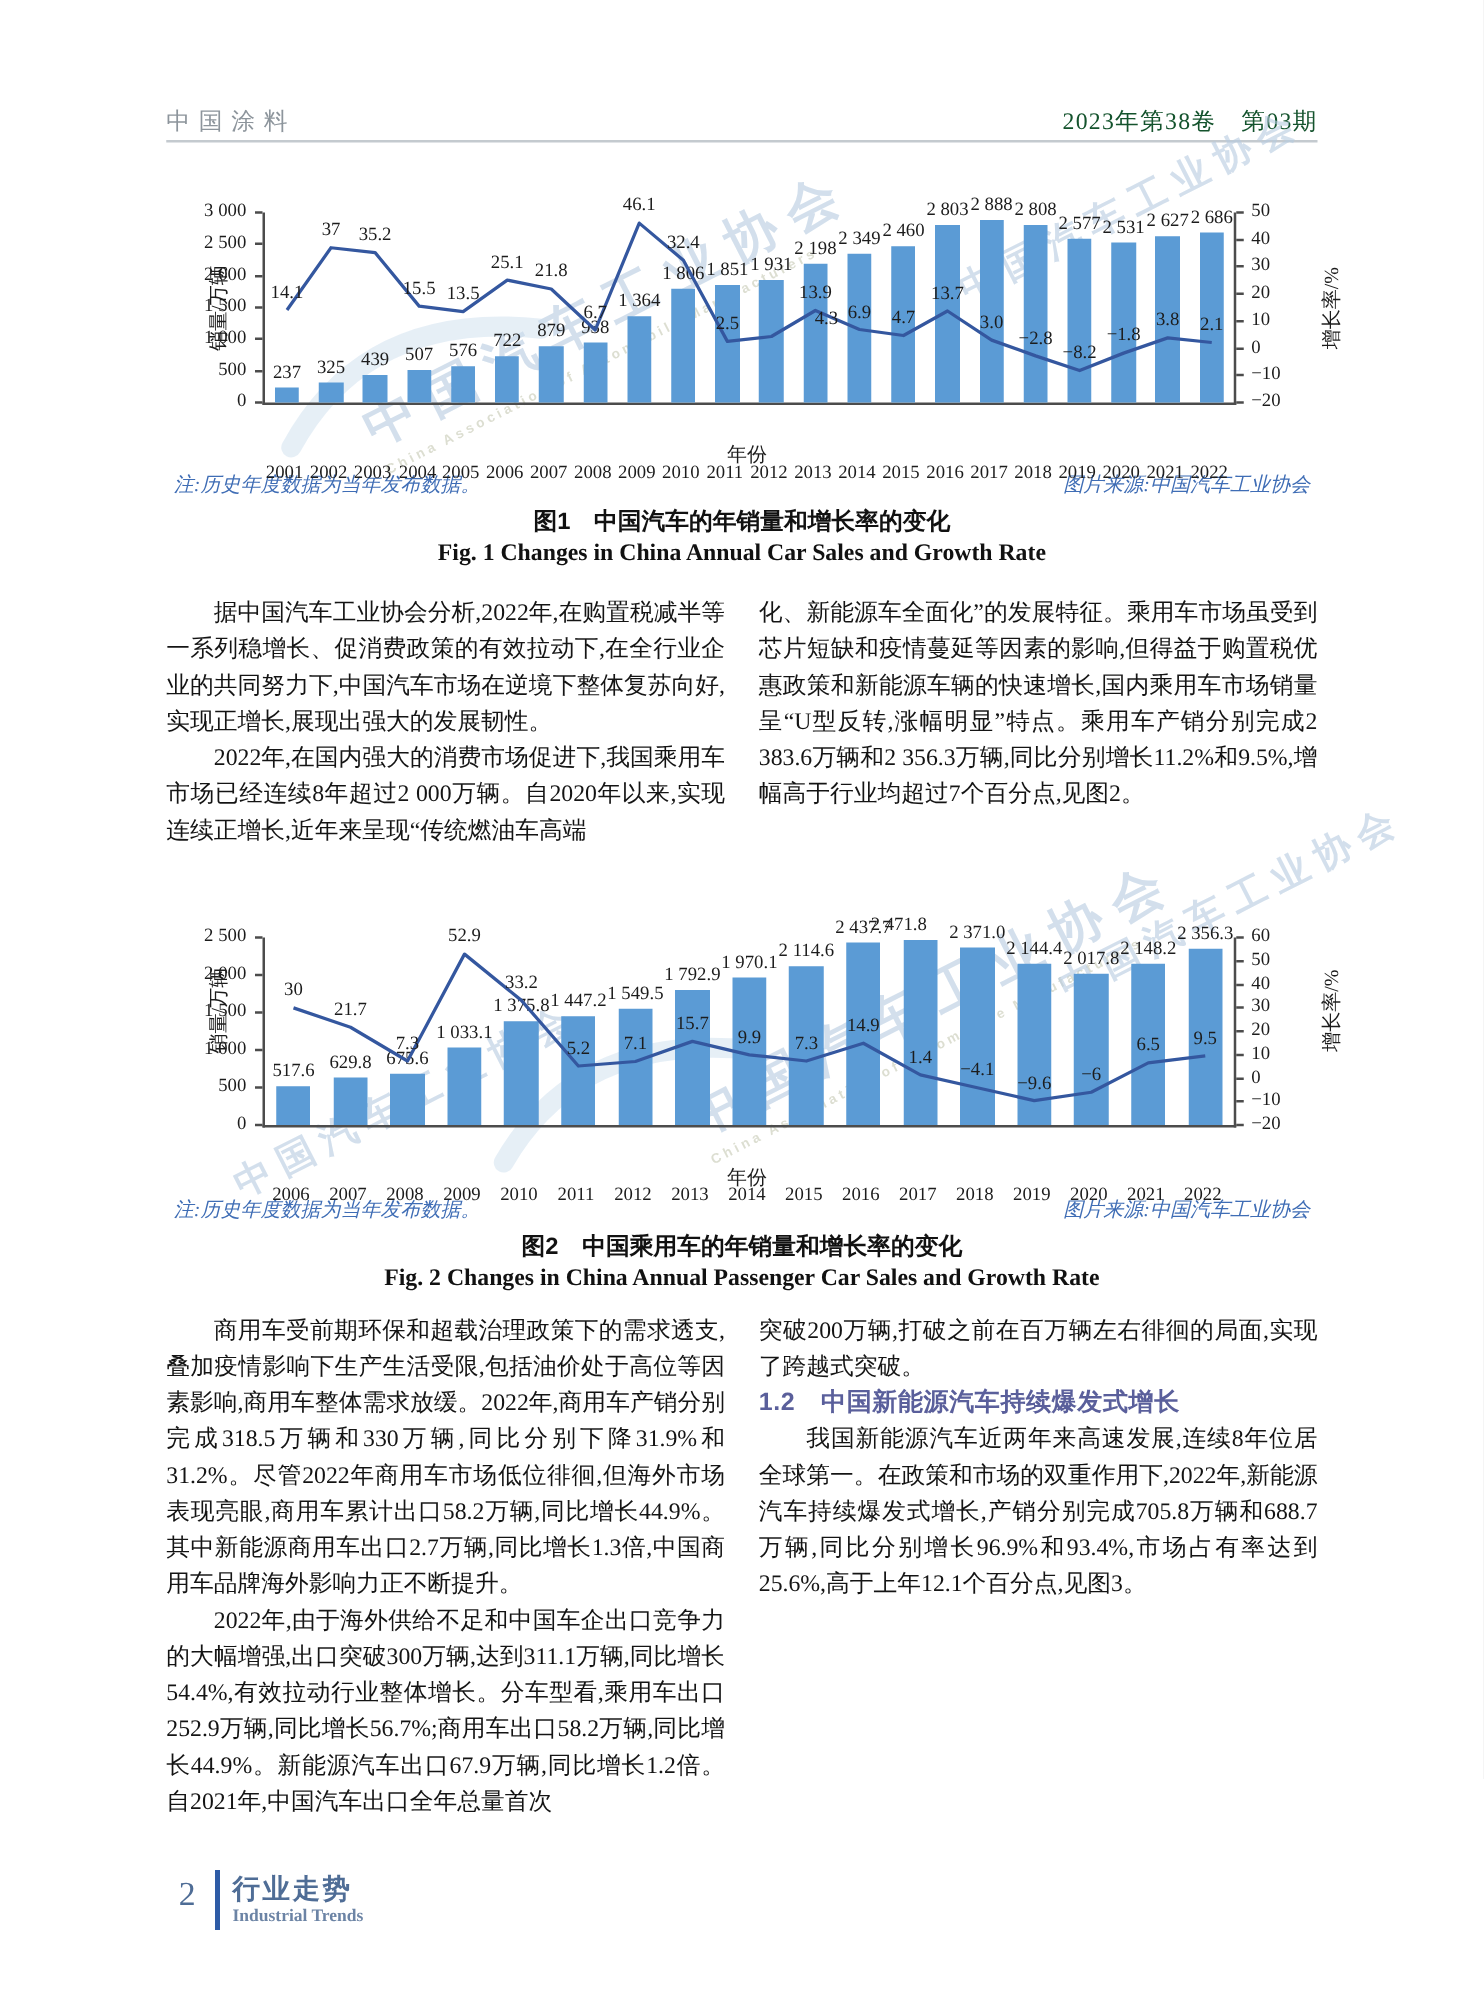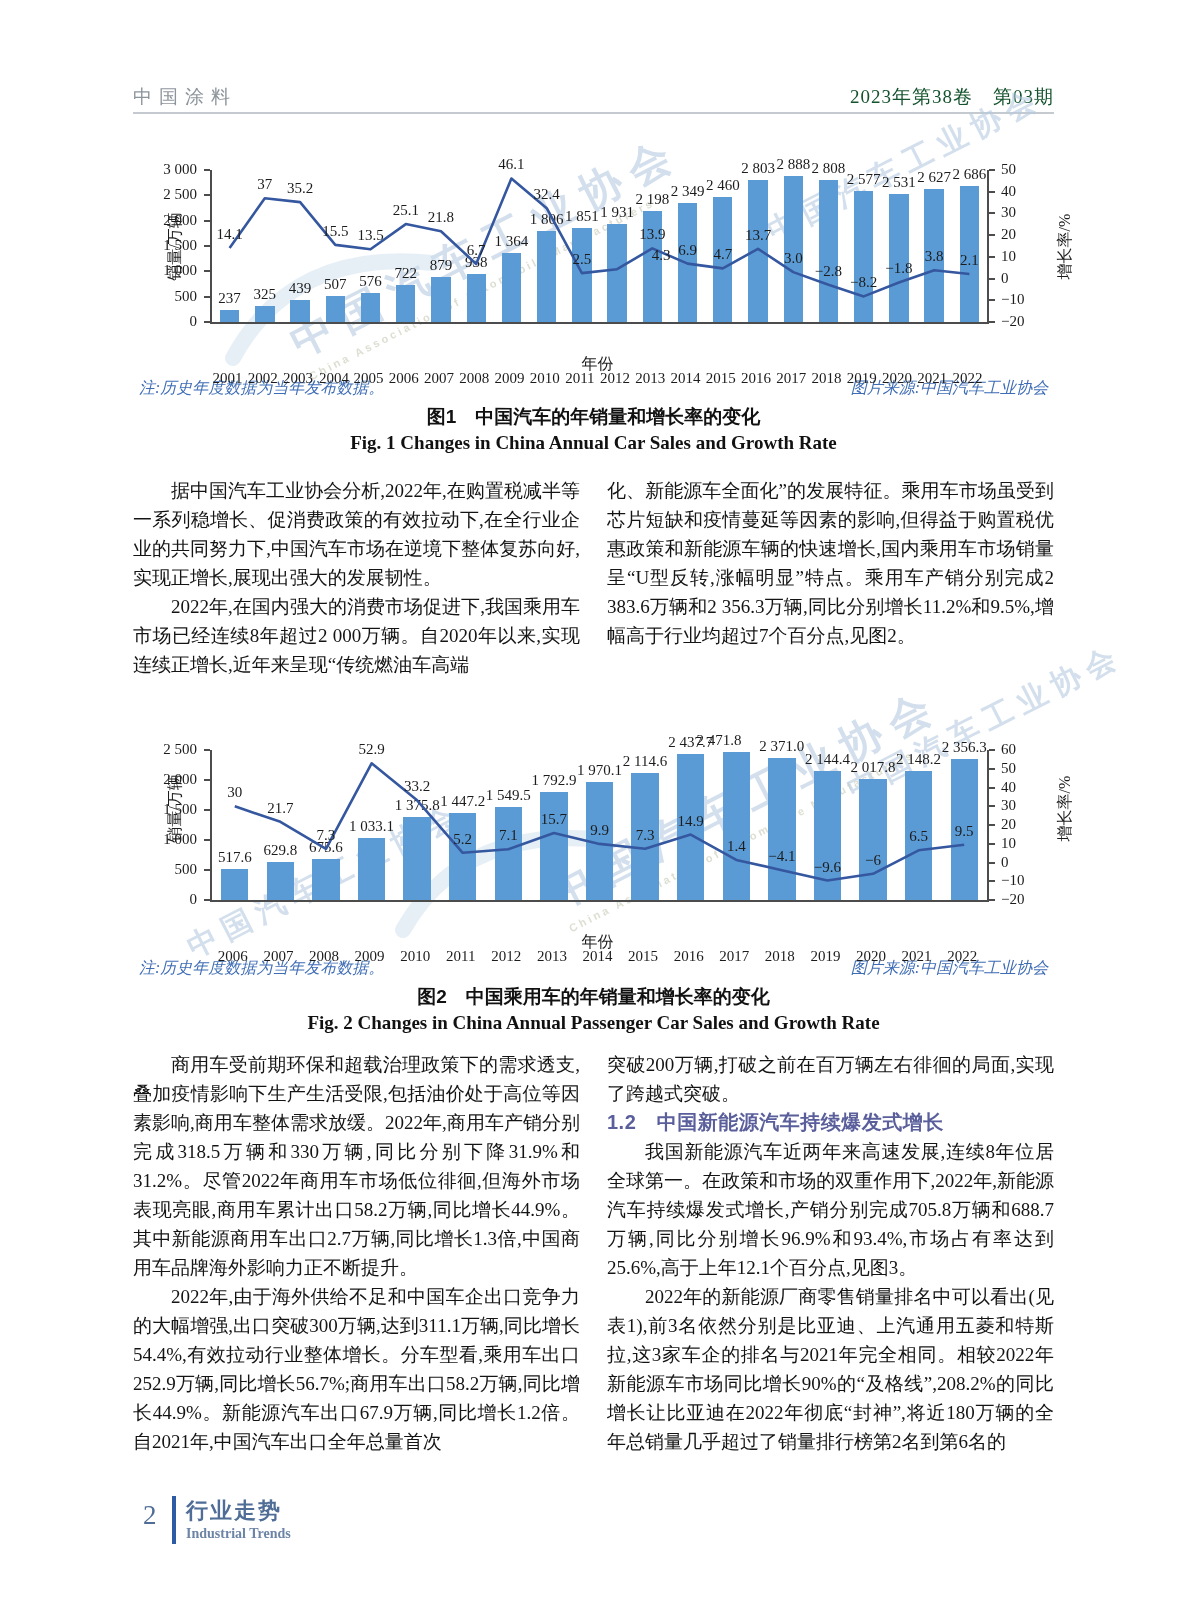--- a/index.html
+++ b/index.html
@@ -385,21 +385,20 @@
   </div>
 
   <div class="col" id="t2-left">
       <p class="body-p indent">商用车受前期环保和超载治理政策下的需求透支,叠加疫情影响下生产生活受限,包括油价处于高位等因素影响,商用车整体需求放缓。2022年,商用车产销分别完成318.5万辆和330万辆,同比分别下降31.9%和31.2%。尽管2022年商用车市场低位徘徊,但海外市场表现亮眼,商用车累计出口58.2万辆,同比增长44.9%。其中新能源商用车出口2.7万辆,同比增长1.3倍,中国商用车品牌海外影响力正不断提升。</p>
       <p class="body-p indent">2022年,由于海外供给不足和中国车企出口竞争力的大幅增强,出口突破300万辆,达到311.1万辆,同比增长54.4%,有效拉动行业整体增长。分车型看,乘用车出口252.9万辆,同比增长56.7%;商用车出口58.2万辆,同比增长44.9%。新能源汽车出口67.9万辆,同比增长1.2倍。自2021年,中国汽车出口全年总量首次</p>
     </div>
   <div class="col" id="t2-right">
       <p class="body-p">突破200万辆,打破之前在百万辆左右徘徊的局面,实现了跨越式突破。</p>
       <h3 class="sec-heading">1.2　中国新能源汽车持续爆发式增长</h3>
       <p class="body-p indent">我国新能源汽车近两年来高速发展,连续8年位居全球第一。在政策和市场的双重作用下,2022年,新能源汽车持续爆发式增长,产销分别完成705.8万辆和688.7万辆,同比分别增长96.9%和93.4%,市场占有率达到25.6%,高于上年12.1个百分点,见图3。</p>
-      <p class="body-p indent">2022年的新能源厂商零售销量排名中可以看出(见表1),前3名依然分别是比亚迪、上汽通用五菱和特斯拉,这3家车企的排名与2021年完全相同。相较2022年新能源车市场同比增长90%的“及格线”,208.2%的同比增长让比亚迪在2022年彻底“封神”,将近180万辆的全年总销量几乎超过了销量排行榜第2名到第6名的</p>
     </div>
 
   <div class="pg-num">2</div>
   <div class="ft-bar"></div>
   <div class="ft-cn">行业走势</div>
   <div class="ft-en">Industrial Trends</div>
 
 </div>
 
 </body></html>

